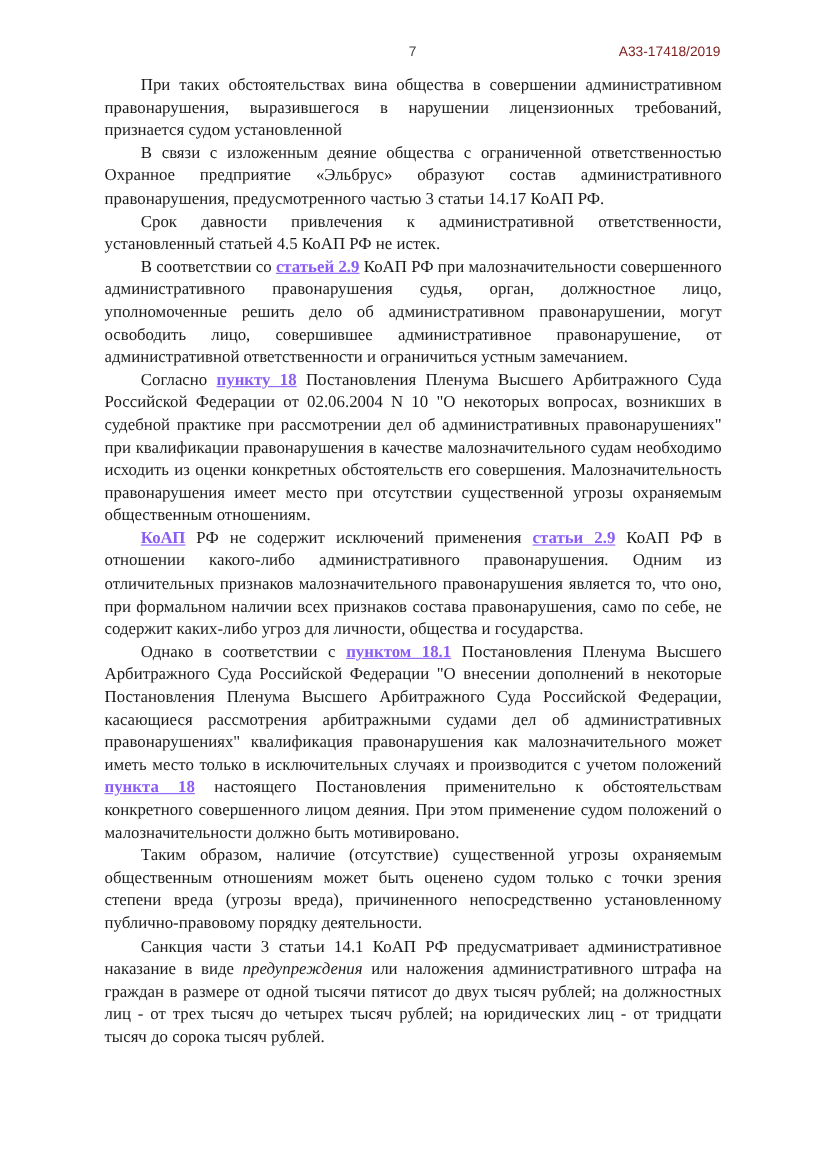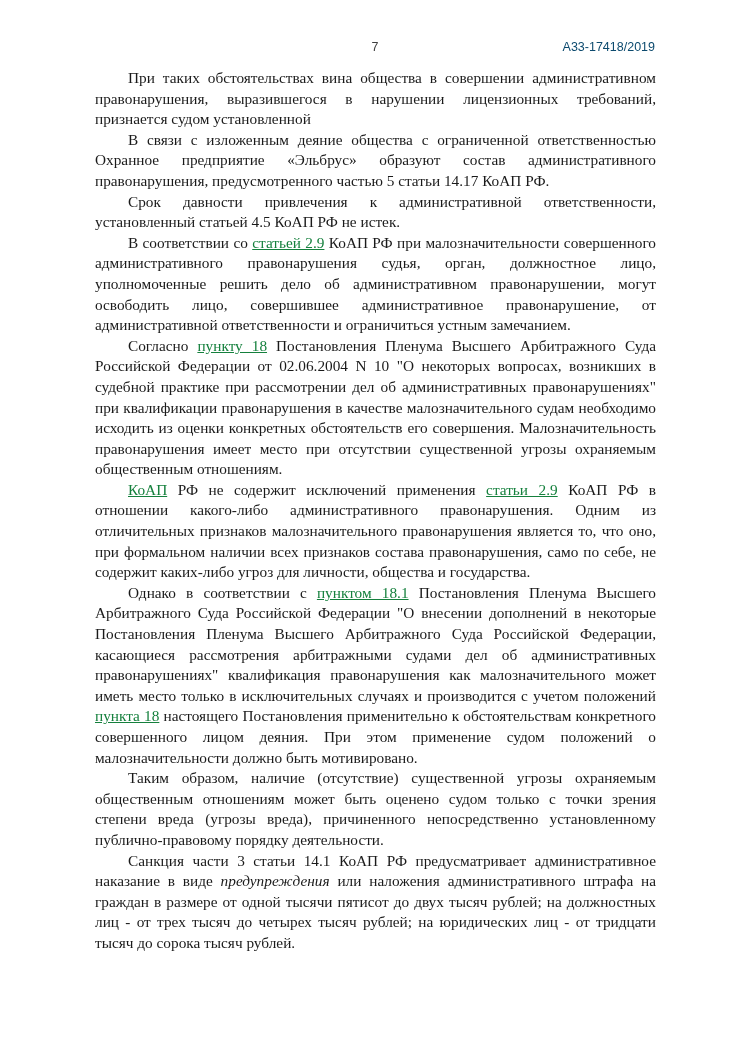--- a/index.html
+++ b/index.html
@@ -39,21 +39,21 @@
     font-size: 12.5px;
     color: #3f3f3f;
     font-family: "Liberation Sans", sans-serif;
     letter-spacing: 0px;
   }
   .header-case-number {
     position: absolute;
     right: 0;
     top: 0;
     font-size: 12.5px;
-    color: #0c4a6e;
+    color: #7f1d1d;
     font-family: "Liberation Sans", sans-serif;
     white-space: nowrap;
   }
   .body-text {
     position: absolute;
     top: 68px;
     left: 95px;
     width: 561px;
   }
   p.para {
@@ -63,41 +63,42 @@
     font-size: 15.3px;
     line-height: 20.6px;
     text-indent: 33px;
     hyphens: none;
     word-spacing: 0px;
   }
   p.para.no-indent {
     text-indent: 0;
   }
   a.doclink, .doclink {
-    color: #15803d;
+    color: #8b5cf6;
     text-decoration: underline;
     cursor: pointer;
+    font-weight: bold;
   }
   .ital {
     font-style: italic;
   }
 </style>
 </head>
 <body>
 
 <div class="page">
 
   <div class="page-header">
     <div class="header-page-number">7</div>
     <div class="header-case-number">А33-17418/2019</div>
   </div>
 
   <div class="body-text" id="body-text">
       <p class="para"><span>При таких обстоятельствах вина общества в совершении административном правонарушения, выразившегося в нарушении лицензионных требований, признается судом установленной</span></p>
-      <p class="para"><span>В связи с изложенным деяние общества с ограниченной ответственностью Охранное предприятие «Эльбрус» образуют состав административного правонарушения, предусмотренного частью 5 статьи 14.17 КоАП РФ.</span></p>
+      <p class="para"><span>В связи с изложенным деяние общества с ограниченной ответственностью Охранное предприятие «Эльбрус» образуют состав административного правонарушения, предусмотренного частью 3 статьи 14.17 КоАП РФ.</span></p>
       <p class="para"><span>Срок давности привлечения к административной ответственности, установленный статьей 4.5 КоАП РФ не истек.</span></p>
       <p class="para"><span>В соответствии со </span><span class="doclink">статьей 2.9</span><span> КоАП РФ при малозначительности совершенного административного правонарушения судья, орган, должностное лицо, уполномоченные решить дело об административном правонарушении, могут освободить лицо, совершившее административное правонарушение, от административной ответственности и ограничиться устным замечанием.</span></p>
       <p class="para"><span>Согласно </span><span class="doclink">пункту 18</span><span> Постановления Пленума Высшего Арбитражного Суда Российской Федерации от 02.06.2004 N 10 "О некоторых вопросах, возникших в судебной практике при рассмотрении дел об административных правонарушениях" при квалификации правонарушения в качестве малозначительного судам необходимо исходить из оценки конкретных обстоятельств его совершения. Малозначительность правонарушения имеет место при отсутствии существенной угрозы охраняемым общественным отношениям.</span></p>
       <p class="para"><span class="doclink">КоАП</span><span> РФ не содержит исключений применения </span><span class="doclink">статьи 2.9</span><span> КоАП РФ в отношении какого-либо административного правонарушения. Одним из отличительных признаков малозначительного правонарушения является то, что оно, при формальном наличии всех признаков состава правонарушения, само по себе, не содержит каких-либо угроз для личности, общества и государства.</span></p>
       <p class="para"><span>Однако в соответствии с </span><span class="doclink">пунктом 18.1</span><span> Постановления Пленума Высшего Арбитражного Суда Российской Федерации "О внесении дополнений в некоторые Постановления Пленума Высшего Арбитражного Суда Российской Федерации, касающиеся рассмотрения арбитражными судами дел об административных правонарушениях" квалификация правонарушения как малозначительного может иметь место только в исключительных случаях и производится с учетом положений </span><span class="doclink">пункта 18</span><span> настоящего Постановления применительно к обстоятельствам конкретного совершенного лицом деяния. При этом применение судом положений о малозначительности должно быть мотивировано.</span></p>
       <p class="para"><span>Таким образом, наличие (отсутствие) существенной угрозы охраняемым общественным отношениям может быть оценено судом только с точки зрения степени вреда (угрозы вреда), причиненного непосредственно установленному публично-правовому порядку деятельности.</span></p>
       <p class="para"><span>Санкция части 3 статьи 14.1 КоАП РФ предусматривает административное наказание в виде </span><span class="ital">предупреждения</span><span> или наложения административного штрафа на граждан в размере от одной тысячи пятисот до двух тысяч рублей; на должностных лиц - от трех тысяч до четырех тысяч рублей; на юридических лиц - от тридцати тысяч до сорока тысяч рублей.</span></p>
     </div>
 
 </div>

